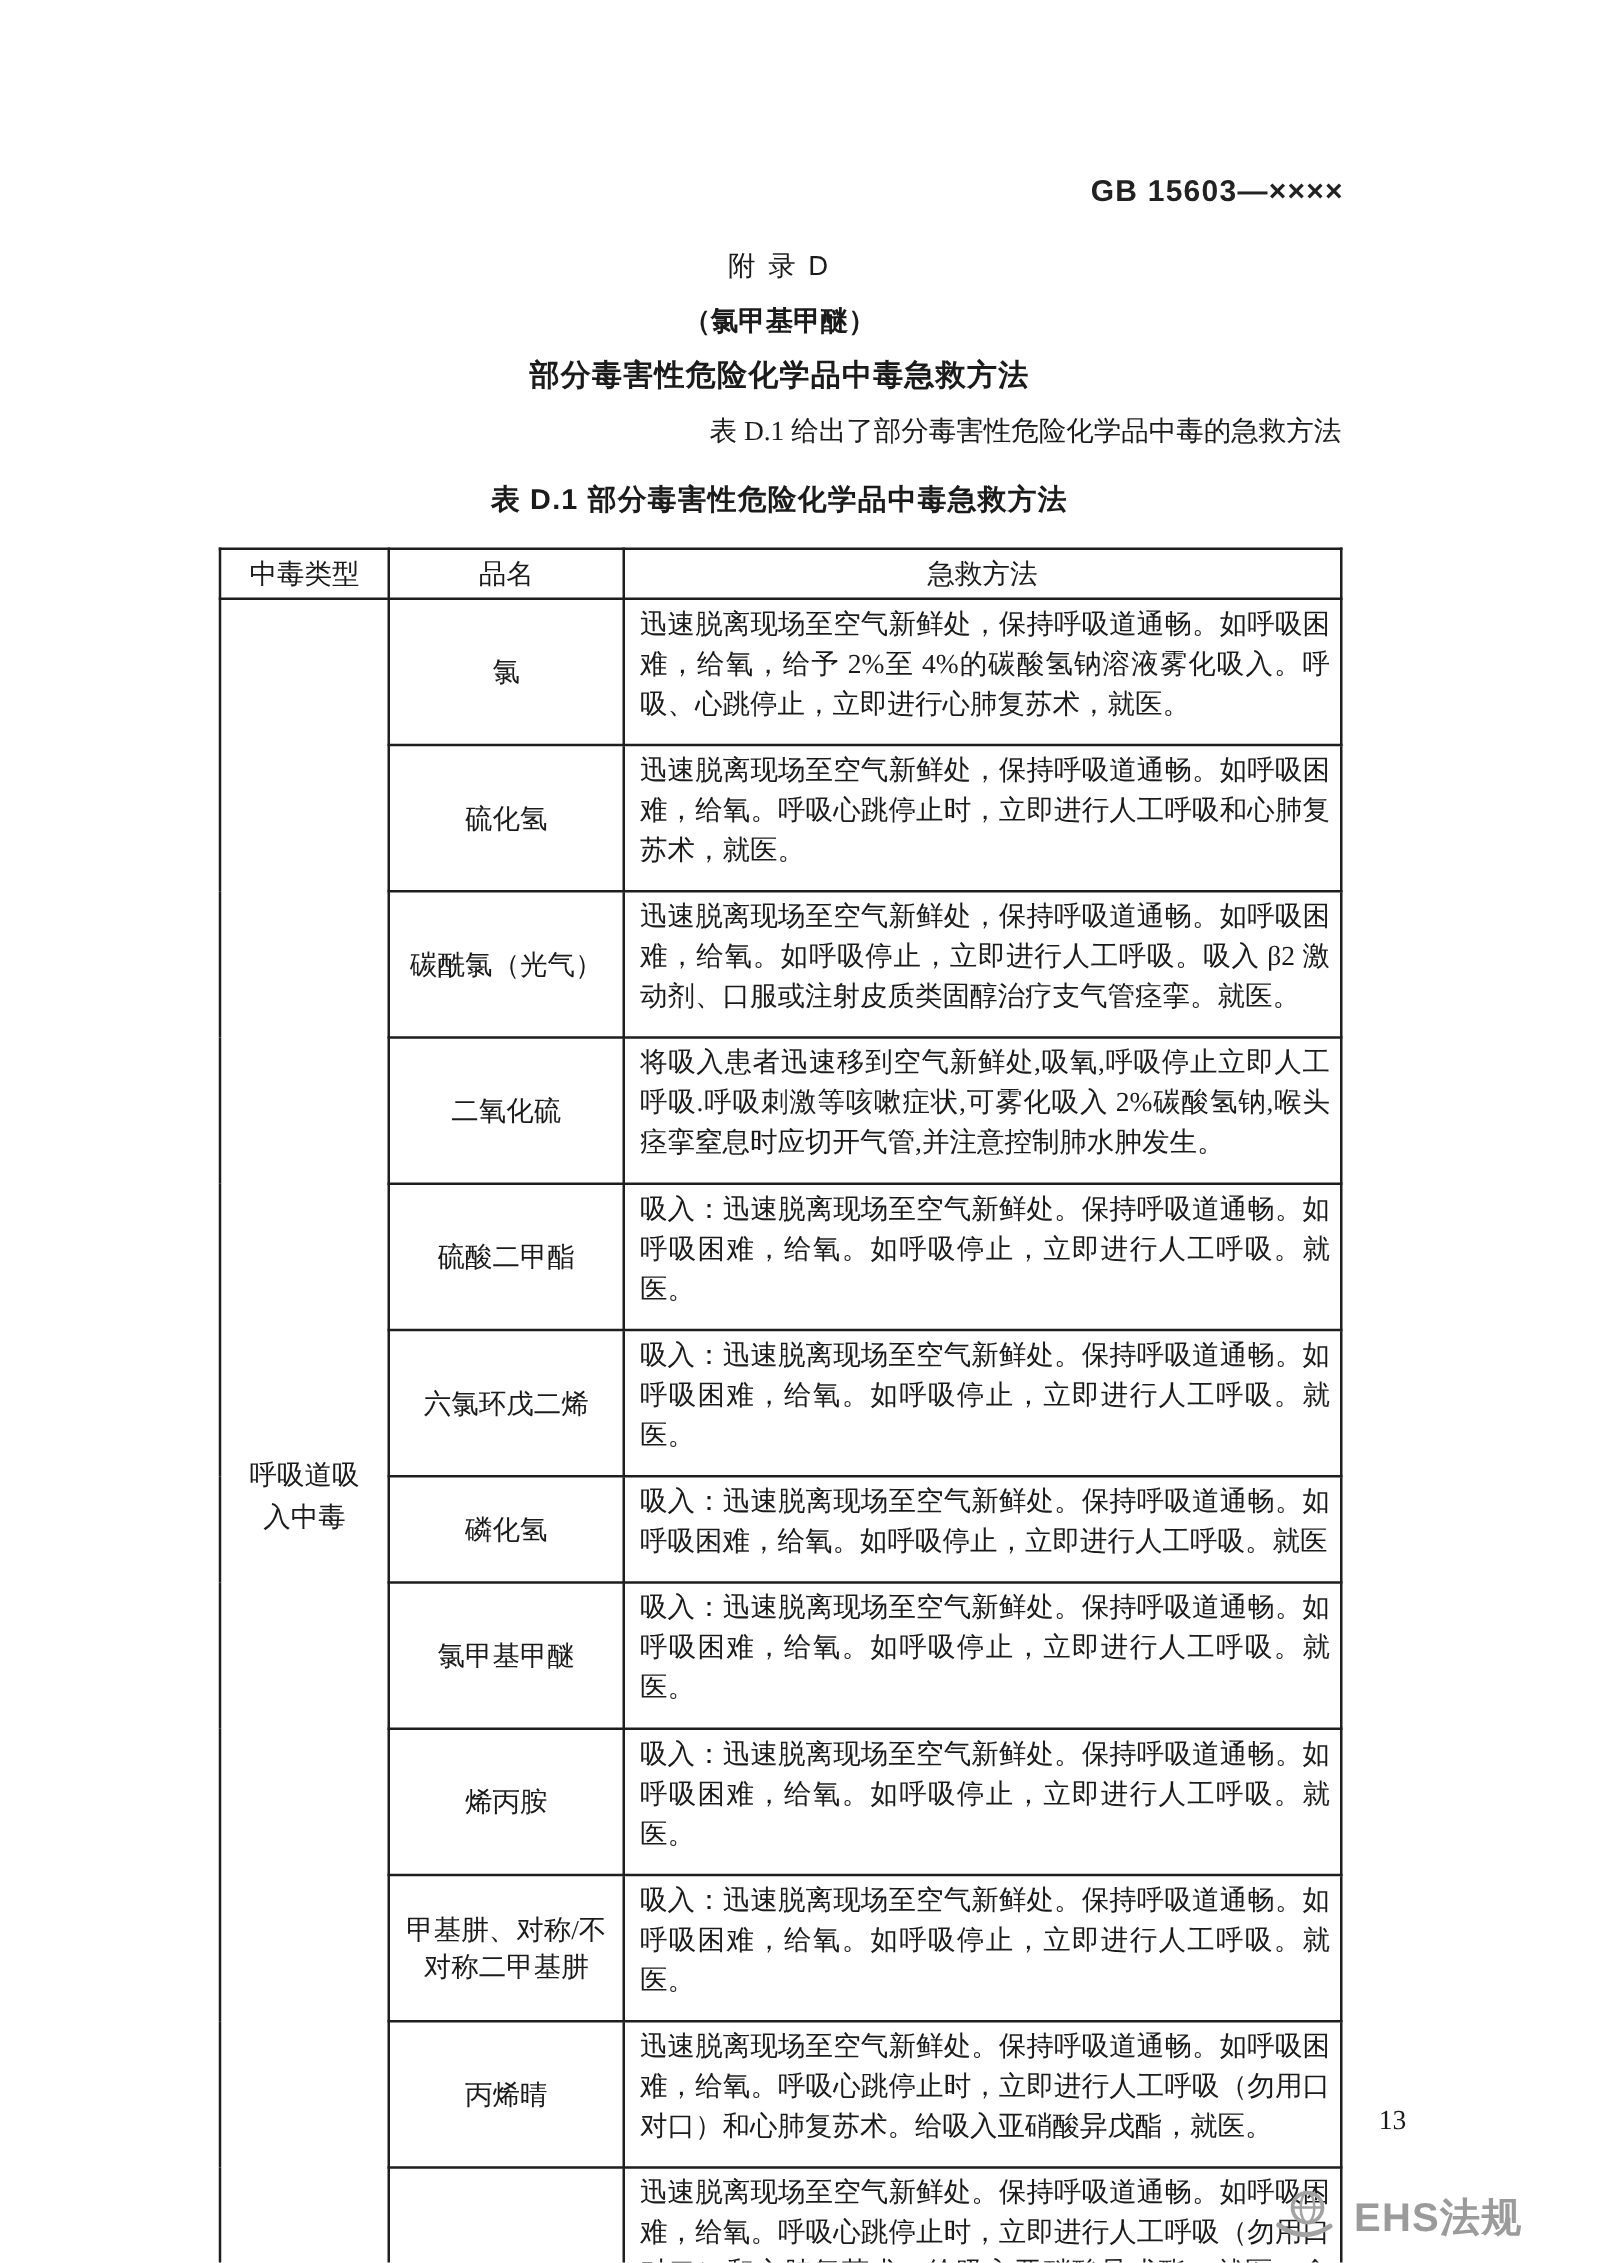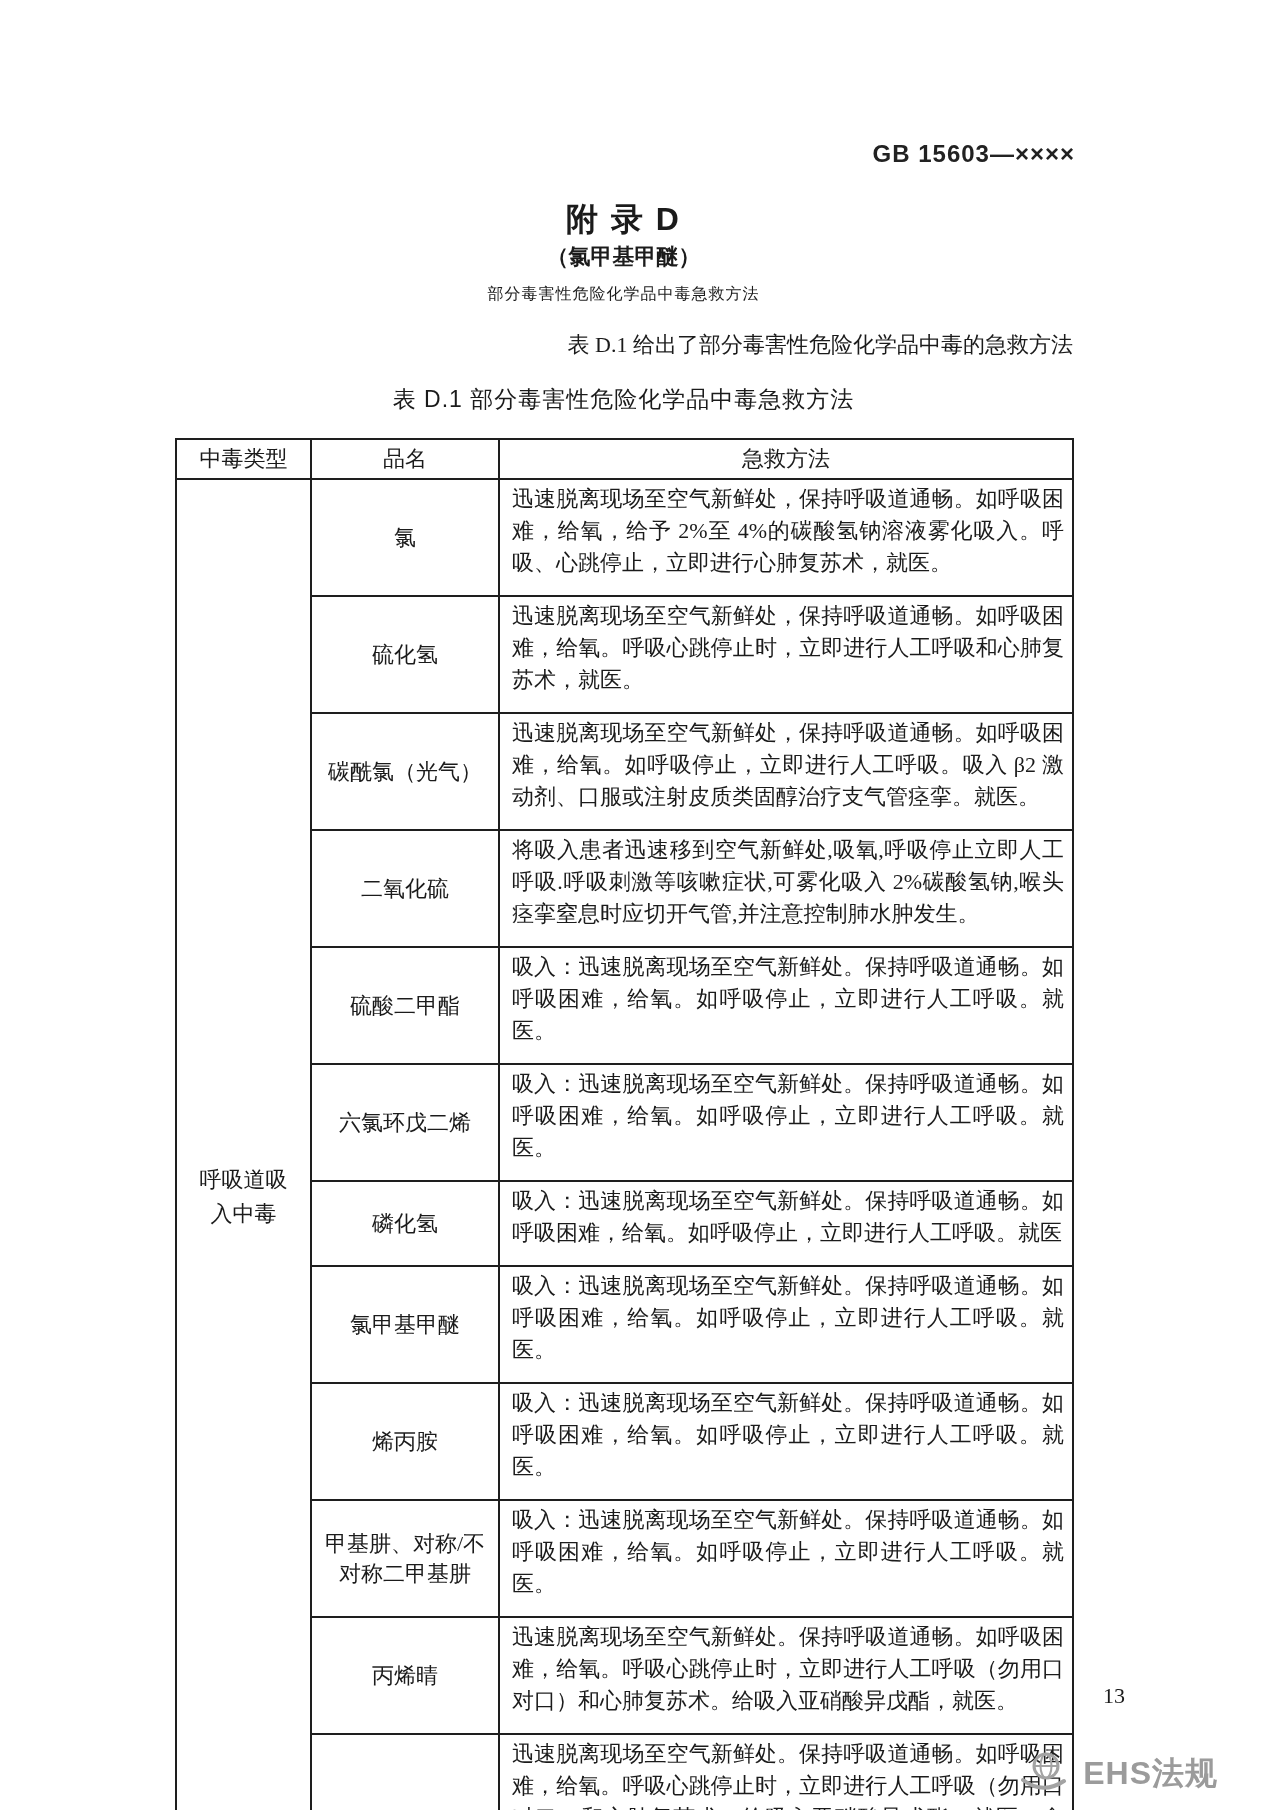--- a/index.html
+++ b/index.html
@@ -18,30 +18,30 @@
     font-weight: 600;
     font-size: 24px;
     letter-spacing: 1px;
     color: #222;
   }
   .centered-block {
     position: absolute;
     left: 175px; width: 897px;
     text-align: center;
   }
-  .appendix-title   { top: 198px; font-family: "Liberation Sans", sans-serif; font-weight: 700; font-size: 32px; letter-spacing: 2px; }
+  .appendix-title   { top: 198px; font-family: "Liberation Sans", sans-serif; font-weight: 400; font-size: 22px; letter-spacing: 2px; }
   .appendix-type    { top: 242px; font-family: "Liberation Sans", sans-serif; font-weight: 700; font-size: 22px; }
-  .appendix-subject { top: 284px; font-family: "Liberation Sans", sans-serif; font-weight: 400; font-size: 16px; letter-spacing: 1px; }
+  .appendix-subject { top: 284px; font-family: "Liberation Sans", sans-serif; font-weight: 700; font-size: 24px; letter-spacing: 1px; }
   .intro-paragraph {
     position: absolute;
     top: 330px; left: 176px; width: 897px;
     font-size: 22px;
     text-align: right;
   }
-  .table-caption { top: 384px; font-family: "Liberation Sans", sans-serif; font-weight: 400; font-size: 23px; letter-spacing: 1px; }
+  .table-caption { top: 384px; font-family: "Liberation Sans", sans-serif; font-weight: 700; font-size: 23px; letter-spacing: 1px; }
 
   table.aid-table {
     position: absolute;
     top: 438px; left: 175px;
     width: 897px;
     border-collapse: collapse;
     table-layout: fixed;
   }
   .aid-table td, .aid-table th {
     border: 2px solid #1e1e1e;

